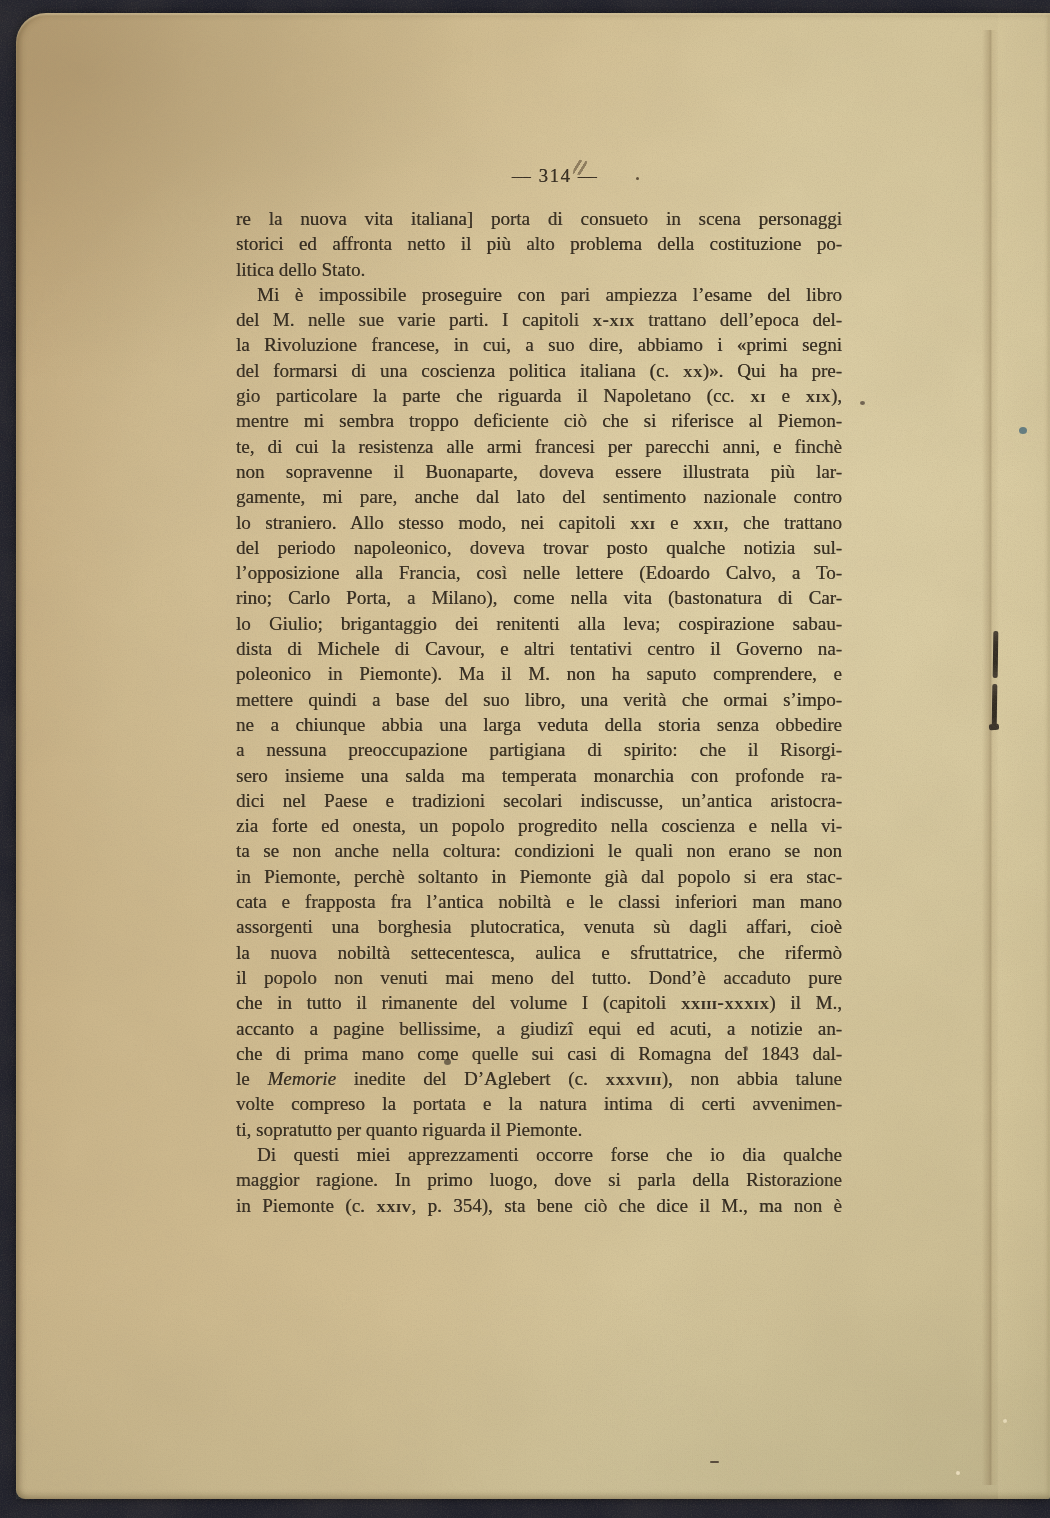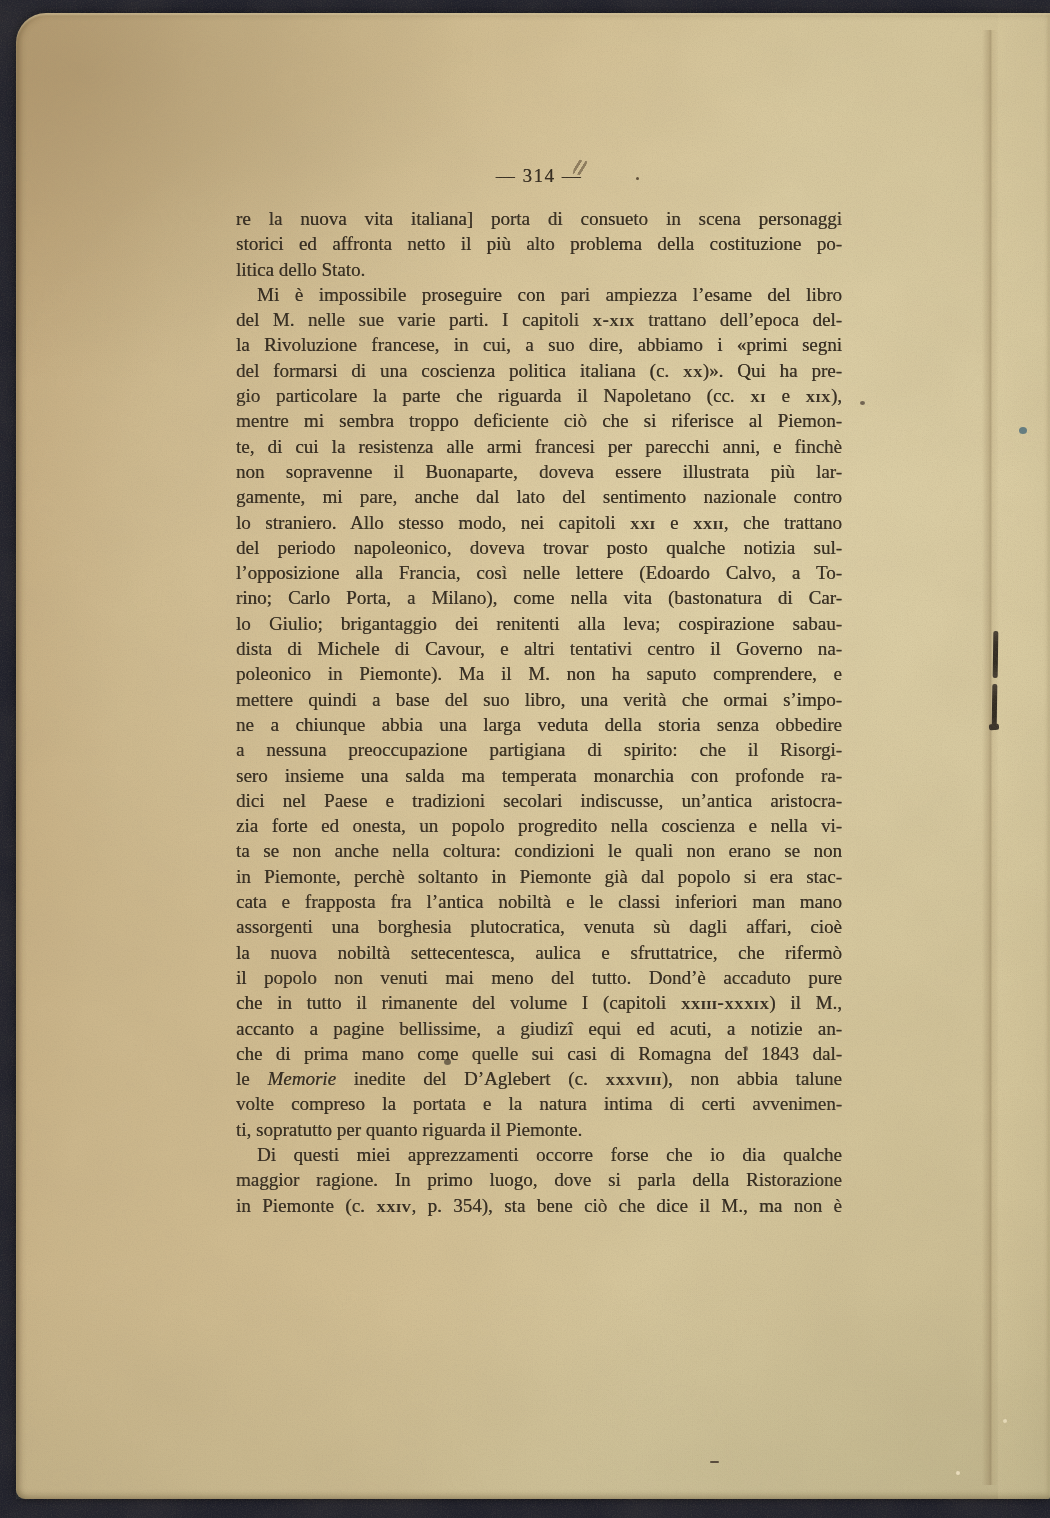--- a/index.html
+++ b/index.html
@@ -62,21 +62,21 @@
   .speck-gray   { left: 860px;  top: 401px; width: 5px; height: 4px; background: #6e6150; }
   .speck-dot    { left: 636px;  top: 177px; width: 3px; height: 3px; background: #5d4e38; }
   .speck-blot   { left: 444px;  top: 1059px; width: 7px; height: 6px; background: #453c31; opacity: .7; }
   .speck-blot2  { left: 744px;  top: 1046px; width: 4px; height: 5px; background: #55483a; opacity: .7; }
   .speck-dash   { left: 710px;  top: 1461px; width: 9px; height: 2px; background: #55483a; border-radius: 1px; }
   .speck-white  { left: 956px;  top: 1471px; width: 4px; height: 4px; background: #ece0c0; }
   .speck-white2 { left: 1003px; top: 1419px; width: 4px; height: 4px; background: #e8dcba; }
 
   
   .pagenum-row {
-    position: absolute; left: 236px; top: 165px; width: 606px;
+    position: absolute; left: 252px; top: 165px; width: 606px;
     text-align: center; color: var(--ink, #342c21);
     font-size: 19px; letter-spacing: 1.5px;
     text-shadow: .3px .3px .4px rgba(45,36,24,.75);
   }
   .quote-smudge {
     position: absolute; left: 574px; top: 160px; width: 12px; height: 15px;
     opacity: .6; transform: rotate(10deg);
     background: linear-gradient(112deg,
       transparent 22%, #5e4e38 24%, #5e4e38 38%, transparent 40%,
       transparent 56%, #5e4e38 58%, #5e4e38 72%, transparent 74%);

